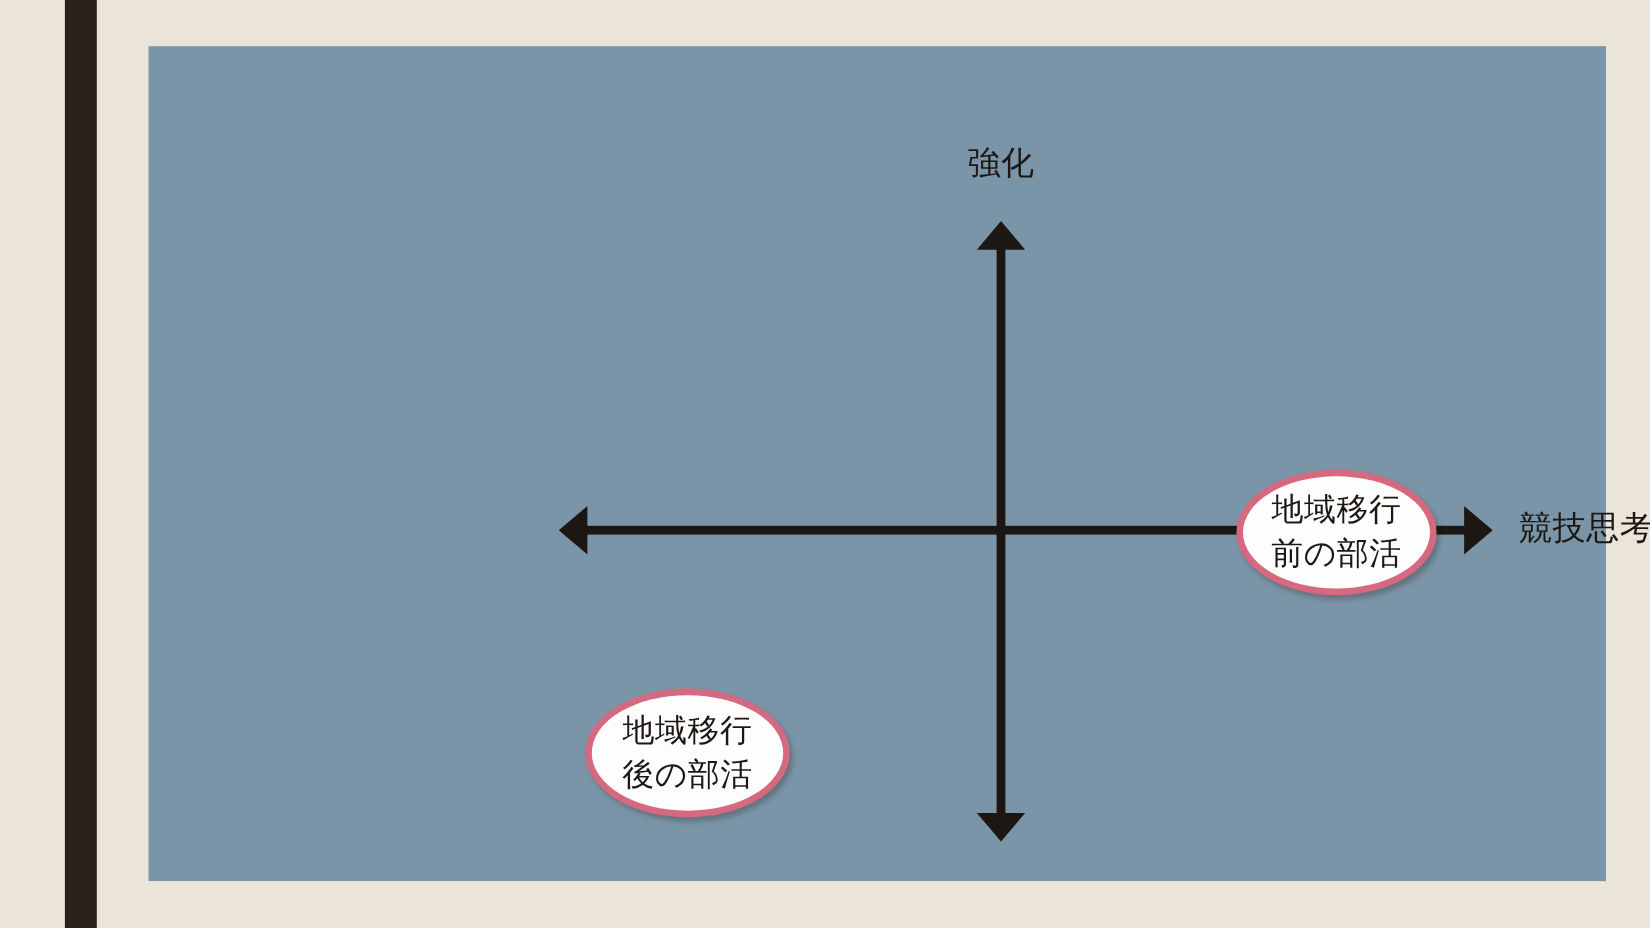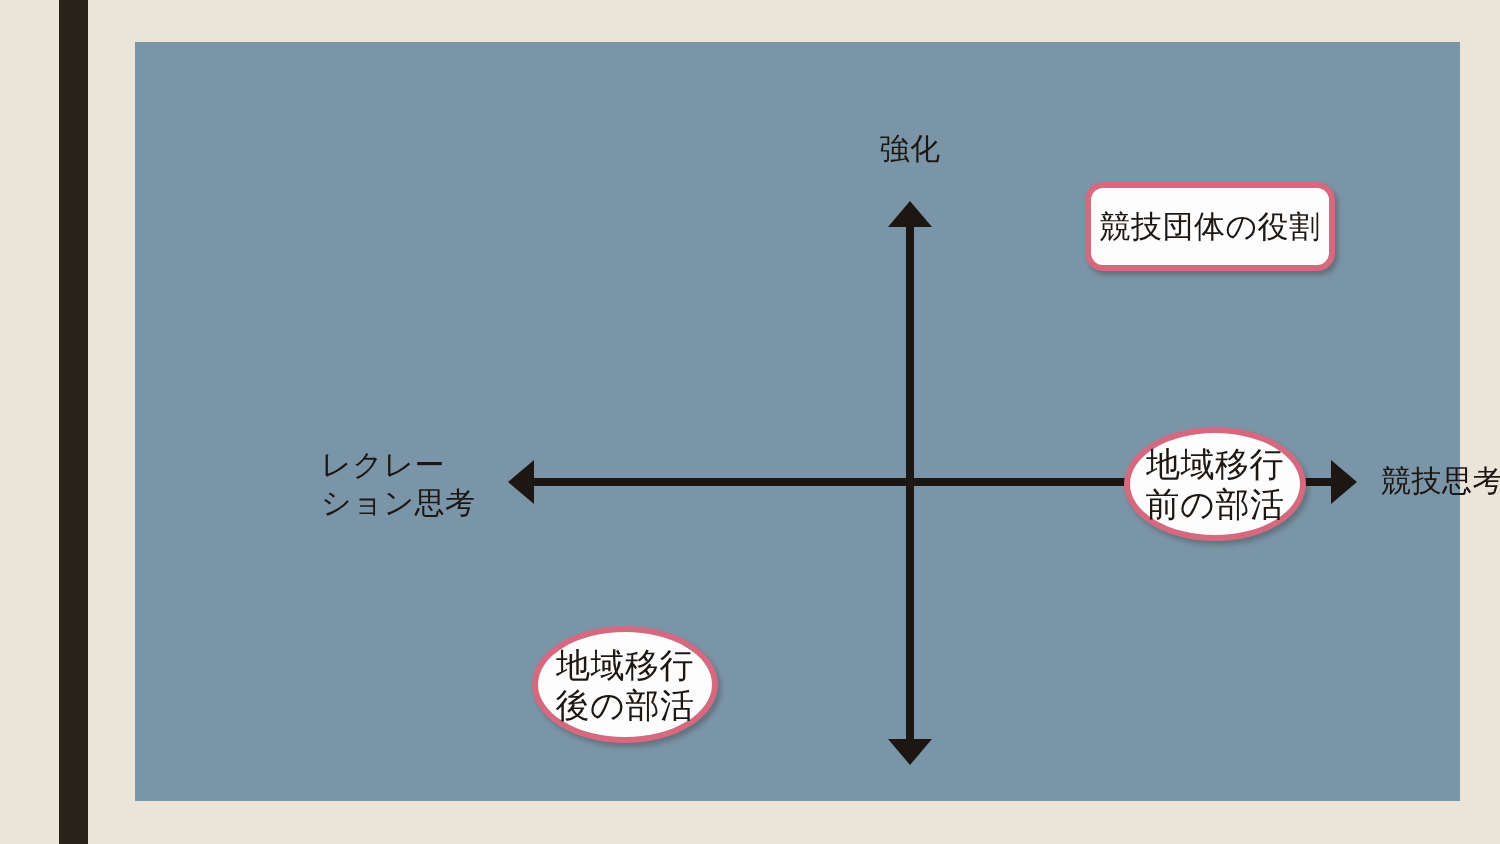--- a/index.html
+++ b/index.html
@@ -157,21 +157,21 @@
     background: #fdfdfd;
     border: 6px solid #d4697f;
     border-radius: 50%;
     display: flex;
     align-items: center;
     justify-content: center;
     box-shadow: 3px 4px 5px rgba(40,30,25,0.28);
   }
   .ellipse-node .node-text {
     color: #1c1713;
-    font-size: 34px;
+    font-size: 29px;
     line-height: 40px;
     text-align: center;
     white-space: pre-line;
     letter-spacing: 0.5px;
   }
   #ellipse-before-transition {
     left: 989px;
     top: 385px;
     width: 182px;
     height: 114px;
@@ -196,28 +196,23 @@
     <div class="axis-shaft-v"></div>
 
     <div class="arrowhead" id="arrow-up"></div>
     <div class="arrowhead" id="arrow-down"></div>
     <div class="arrowhead" id="arrow-left"></div>
     <div class="arrowhead" id="arrow-right"></div>
 
     <div class="axis-label" id="label-top">強化</div>
 
 
-    <div class="axis-label" id="label-left">レクレー
-ション思考</div>
 
     <div class="axis-label" id="label-right">競技思考</div>
 
-    <div id="callout-competitive-org">
-      <span class="node-text">競技団体の役割</span>
-    </div>
 
     <div class="ellipse-node" id="ellipse-before-transition">
       <span class="node-text">地域移行
 前の部活</span>
     </div>
 
     <div class="ellipse-node" id="ellipse-after-transition">
       <span class="node-text">地域移行
 後の部活</span>
     </div>

